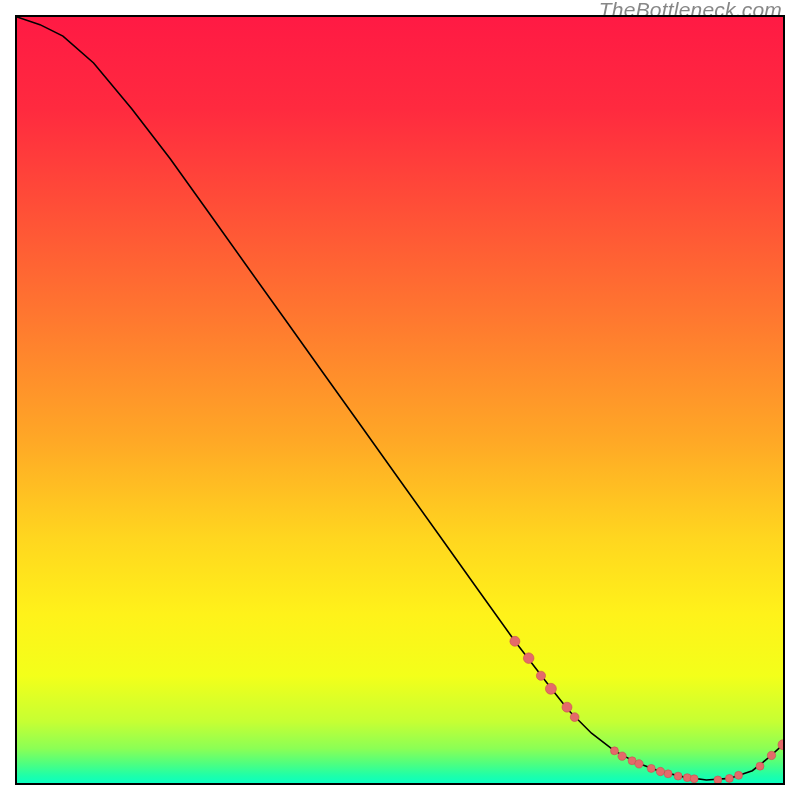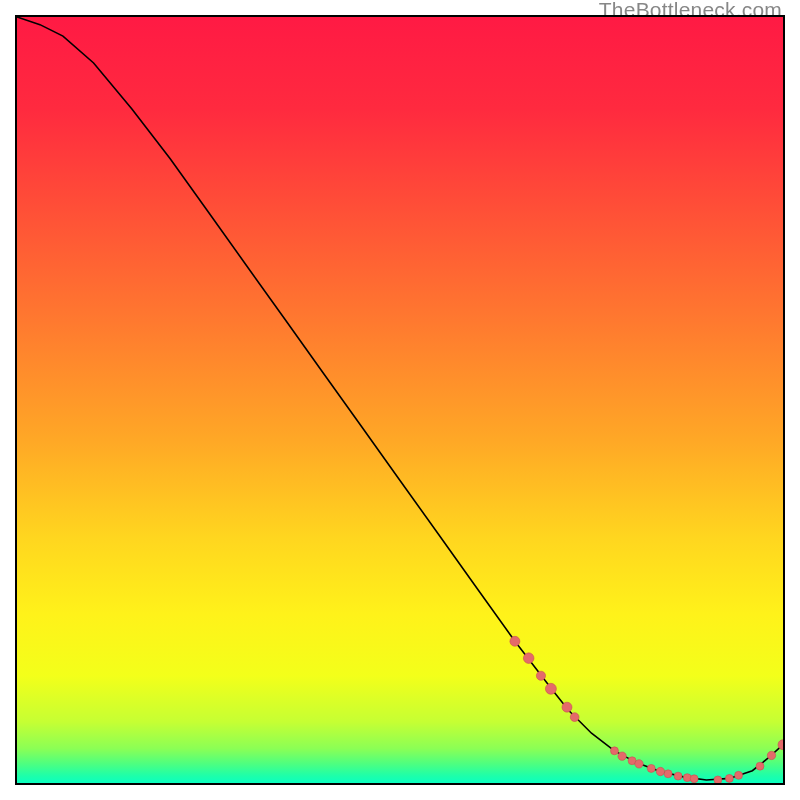--- a/index.html
+++ b/index.html
@@ -8,20 +8,21 @@
     width: 800px;
     height: 800px;
     background: #ffffff;
     font-family: Arial, Helvetica, sans-serif;
     overflow: hidden;
   }
   .stage {
     position: relative;
     width: 800px;
     height: 800px;
+    font-style: italic;
   }
   .plot-box {
     position: absolute;
     left: 15px;
     top: 15px;
     width: 770px;
     height: 770px;
     box-sizing: border-box;
     border: 2px solid #000;
     overflow: hidden;

